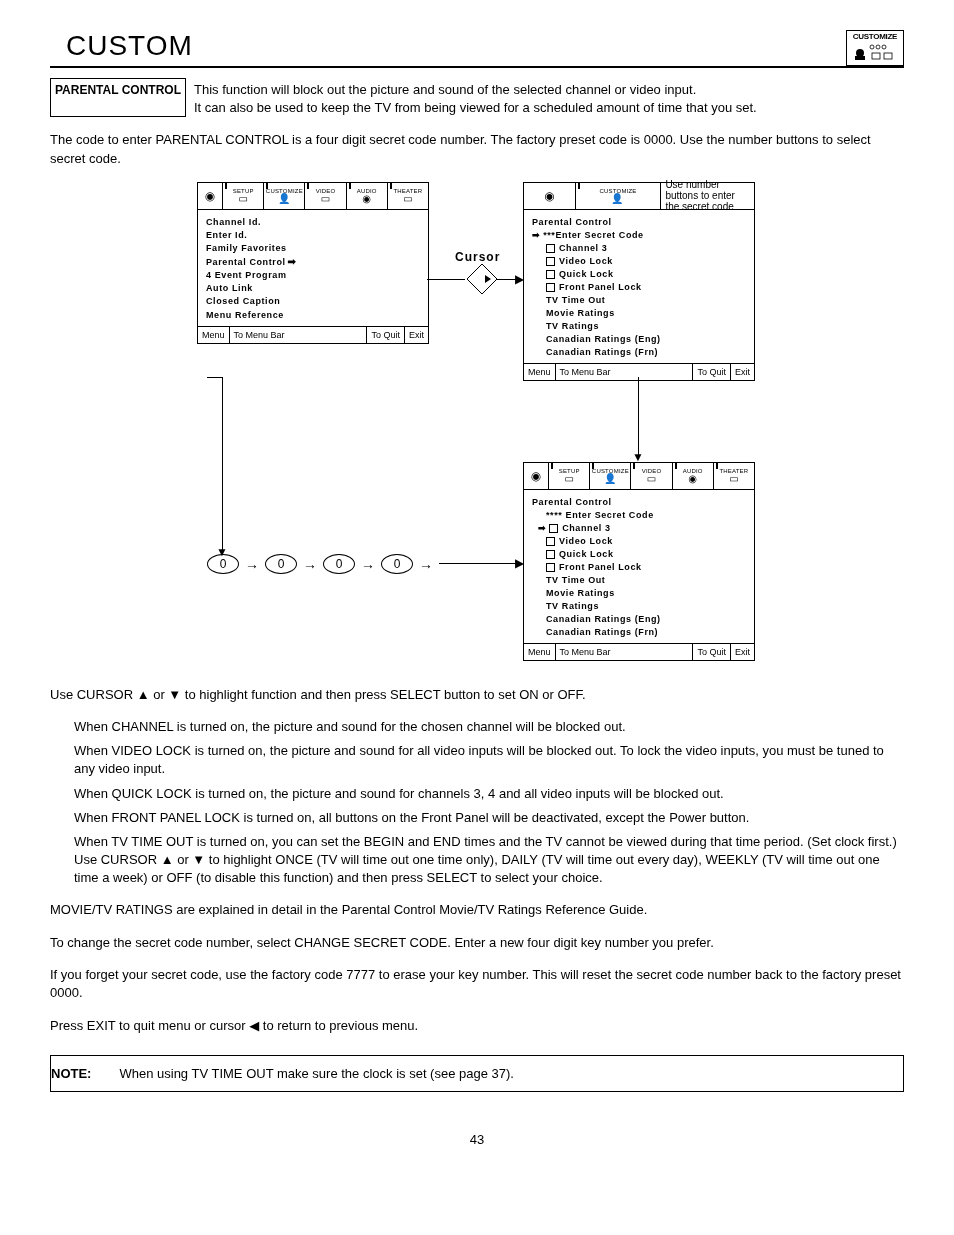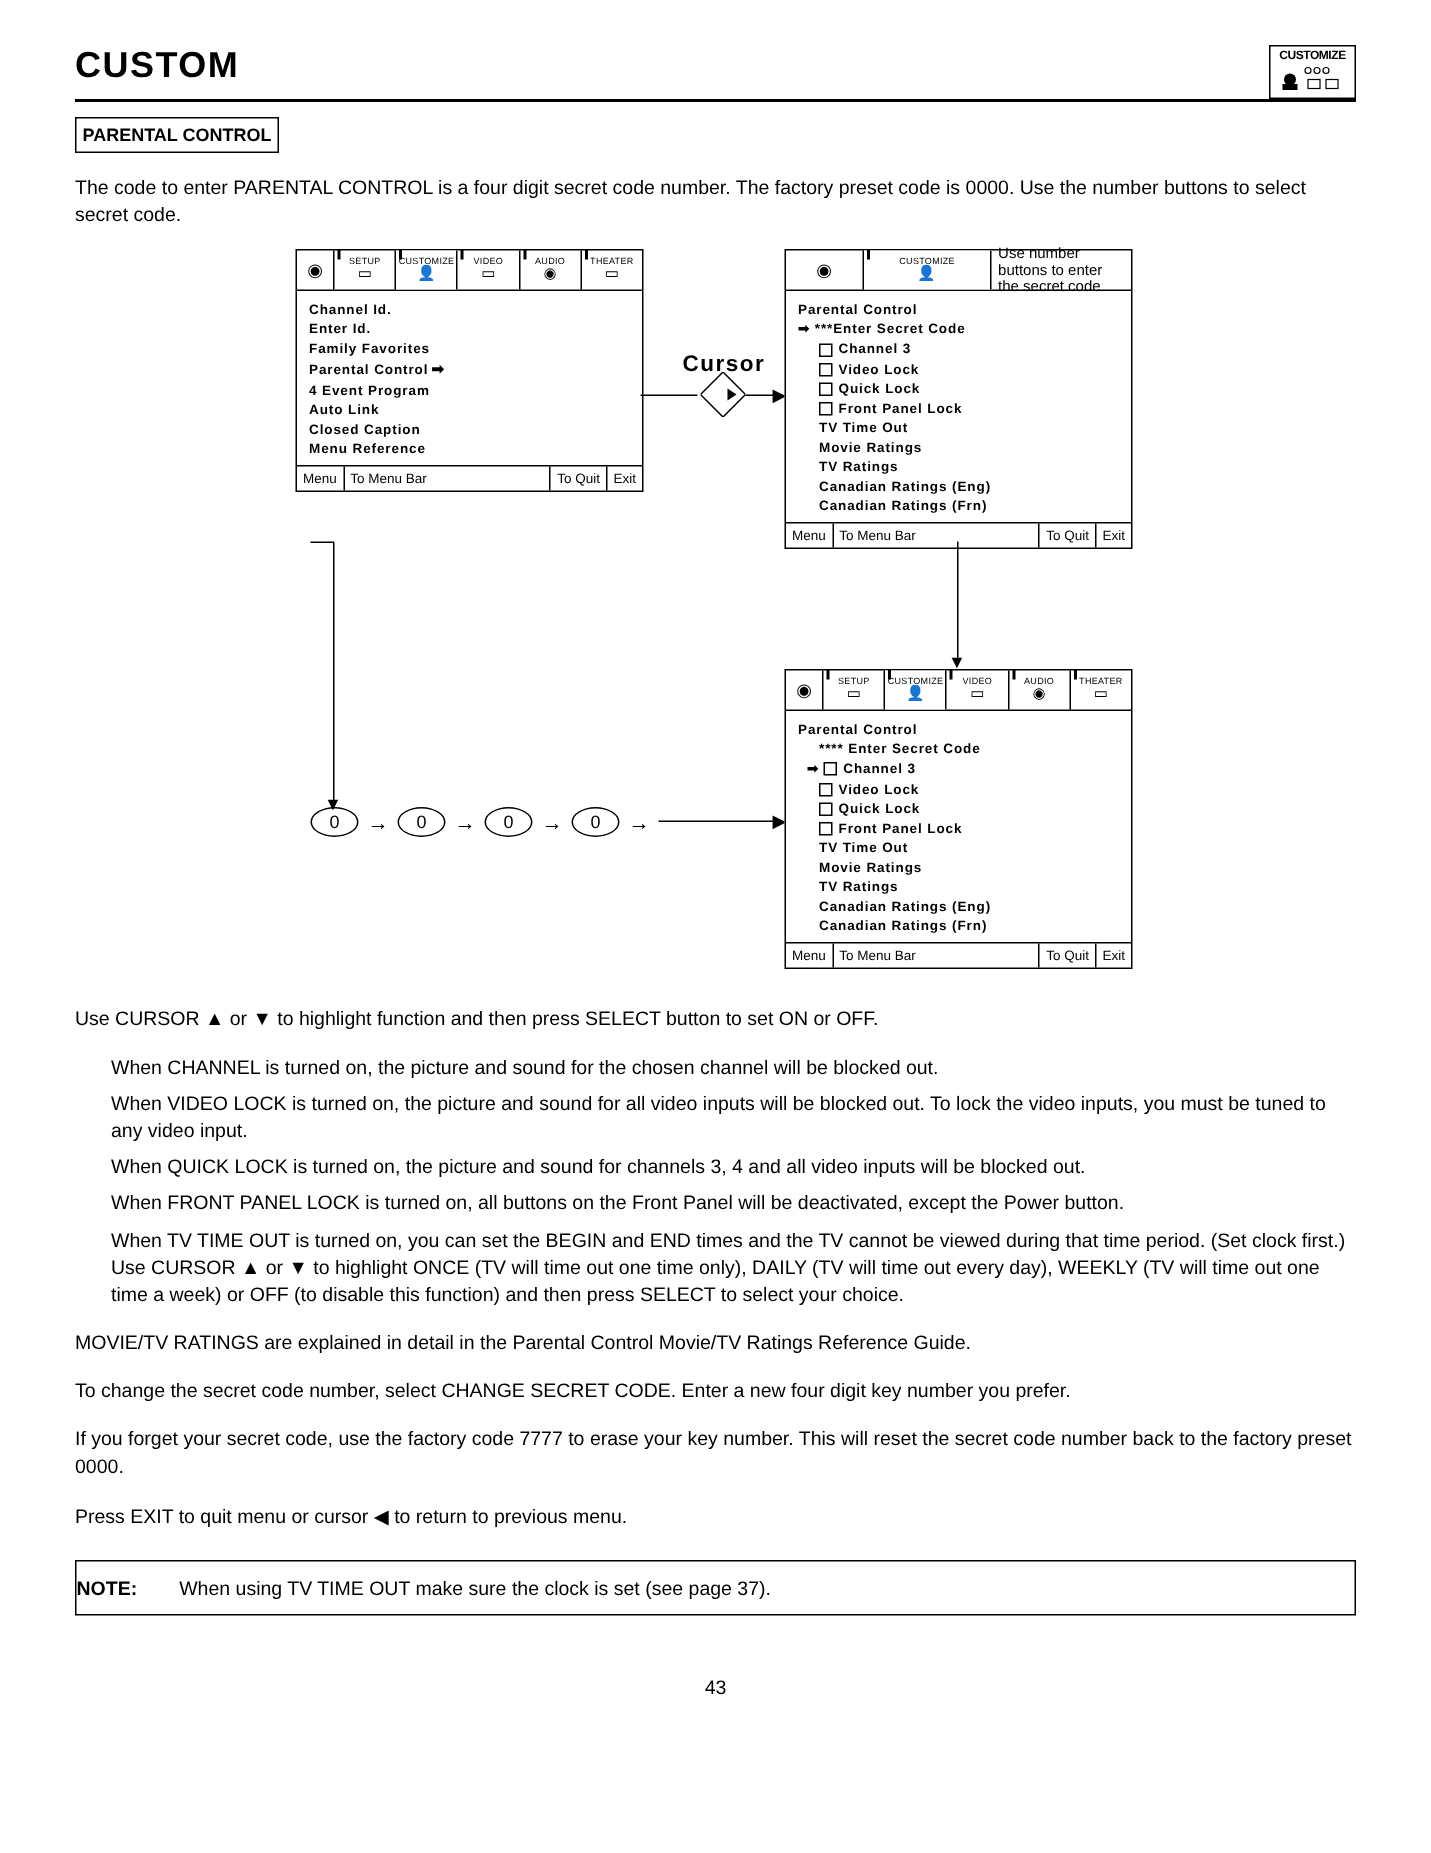--- a/index.html
+++ b/index.html
@@ -10,23 +10,23 @@
     margin: 0;
     padding: 30px 50px 40px 50px;
     width: 854px;
   }
   .header-row {
     display: flex;
     justify-content: space-between;
     align-items: flex-start;
   }
   h1 {
-    font-size: 24px;
-    font-weight: bold;
-    margin: 0 0 2px 0;
+    font-size: 28px;
+    font-weight: normal;
+    margin: 0 0 2px 16px;
     letter-spacing: 1px;
   }
   .title-rule {
     border-bottom: 2px solid #000;
     margin-bottom: 10px;
   }
   .customize-badge {
     border: 1px solid #000;
     width: 58px;
     height: 36px;
@@ -107,21 +107,21 @@
     padding:2px 4px;
     display:flex;
     align-items:center;
     font-weight:normal;
   }
   .checkbox{display:inline-block;width:7px;height:7px;border:1px solid #000;margin-right:4px;vertical-align:middle;}
   .indent1{padding-left:14px;}
   .indent0{padding-left:0px;}
   .cursor-label{
     position:absolute;
-    font-size:15px;
+    font-size:12px;
     font-weight:bold;
     letter-spacing:1px;
   }
   .cursor-diamond{
     position:absolute;
     width:30px;height:30px;
   }
   .code-row{
     position:absolute;
     display:flex;
@@ -164,20 +164,24 @@
       <circle cx="34" cy="6" r="2" stroke="#000" fill="none" stroke-width="0.8"></circle>
       <rect x="22" y="12" width="8" height="6" stroke="#000" fill="none" stroke-width="0.8"></rect>
       <rect x="34" y="12" width="8" height="6" stroke="#000" fill="none" stroke-width="0.8"></rect>
     </svg>
   </div>
 </div>
 <div class="title-rule"></div>
 
 <div class="intro-row">
   <div class="feature-box">PARENTAL CONTROL</div>
+  <div class="intro-text">
+    <span>This function will block out the picture and sound of the selected channel or video input.</span><br>
+    <span>It can also be used to keep the TV from being viewed for a scheduled amount of time that you set.</span>
+  </div>
 </div>
 
 <div class="para">The code to enter PARENTAL CONTROL is a four digit secret code number.  The factory preset code is 0000. Use the number buttons to select secret code.</div>
 
 <div class="diagram-area">
 
   <div class="osd" style="left:0;top:0;width:230px;">
     <div class="osd-tabrow">
       <div class="osd-tab" style="flex:0.6;border-right:1px solid #000;">
           <span style="font-size:12px;">◉</span>

